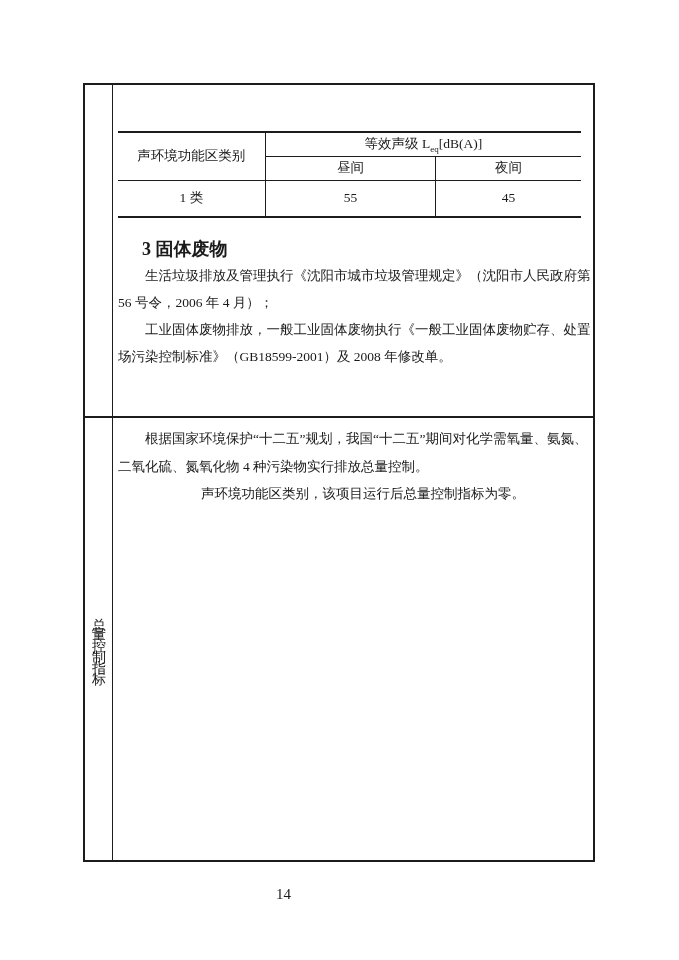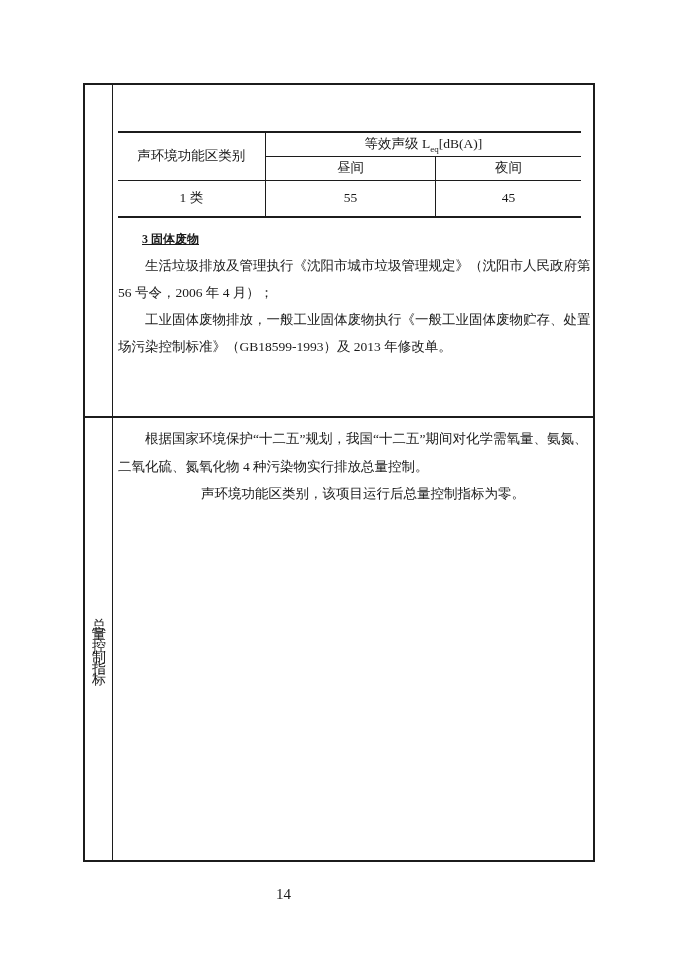--- a/index.html
+++ b/index.html
@@ -68,25 +68,24 @@
   td.cell-leq       { border-bottom: 1px solid #1c1c1c; height: 24px; }
   td.cell-day       { border-right: 1px solid #1c1c1c; border-bottom: 1.5px solid #1c1c1c; height: 24px; }
   td.cell-night     { border-bottom: 1.5px solid #1c1c1c; }
   td.cell-d1        { border-right: 1px solid #1c1c1c; height: 37px; }
   td.cell-d2        { border-right: 1px solid #1c1c1c; }
   sub.leq-sub { font-size: 9px; line-height: 0; }
 
   
   .section-heading {
     font-weight: bold;
-    font-size: 12px;
+    font-size: 18px;
     line-height: 26px;
-    margin: 8px 0 0 24px;
+    margin: 18px 0 0 24px;
     white-space: nowrap;
-    text-decoration: underline;
   }
   .para { margin: 0; }
   .line {
     font-size: 13.5px;
     line-height: 27px;
     white-space: nowrap;
   }
   .content-2 .line { line-height: 27.5px; }
   .ti { text-indent: 2em; text-align: center; }
 
@@ -145,21 +144,21 @@
 
       <p class="section-heading">3 固体废物</p>
 
       <div class="para">
         <div class="line ti">生活垃圾排放及管理执行《沈阳市城市垃圾管理规定》（沈阳市人民政府第</div>
         <div class="line">56 号令，2006 年 4 月）；</div>
       </div>
 
       <div class="para">
         <div class="line ti">工业固体废物排放，一般工业固体废物执行《一般工业固体废物贮存、处置</div>
-        <div class="line">场污染控制标准》（GB18599-1993）及 2013 年修改单。</div>
+        <div class="line">场污染控制标准》（GB18599-2001）及 2008 年修改单。</div>
       </div>
 
     </div>
   </div>
 
   <div class="doc-row doc-row-2">
     <div class="label-cell">
       <div class="v-label">总量控制指标</div>
     </div>
     <div class="content-cell content-2">

